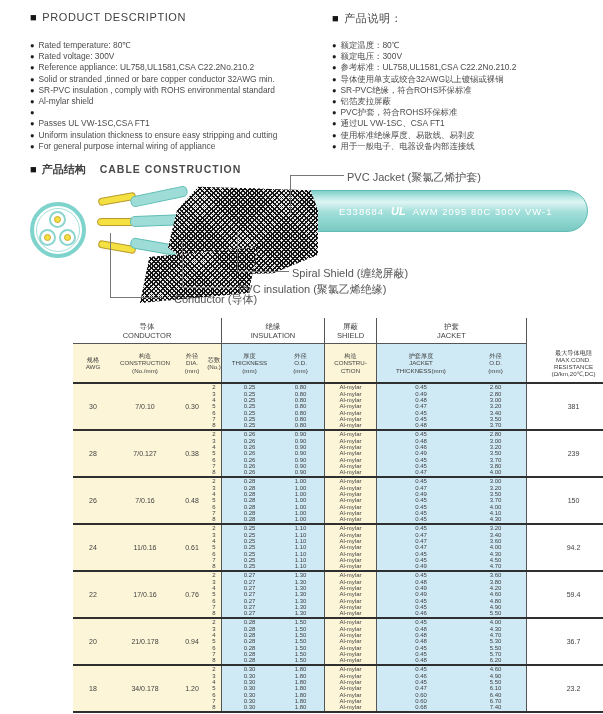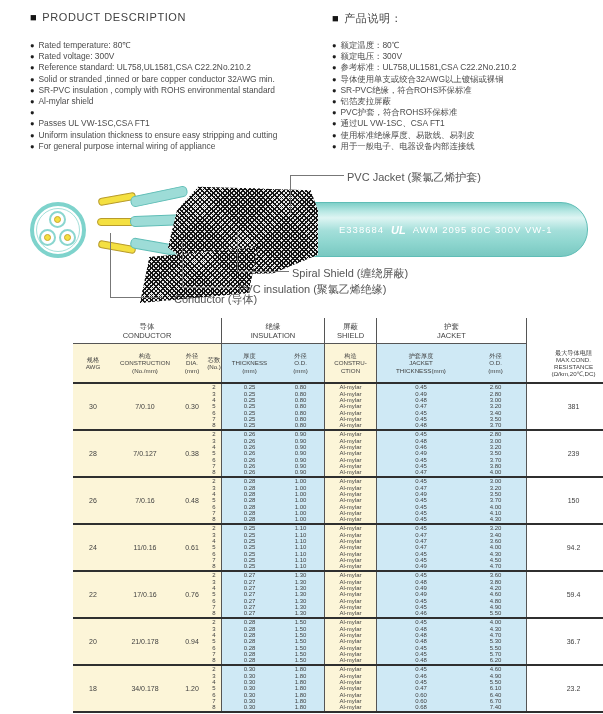--- a/index.html
+++ b/index.html
@@ -18,21 +18,21 @@
   .ctitle{position:absolute;left:30px;top:4px;font-size:11px;white-space:nowrap;}
   .ctitle .zh{font-weight:bold;color:#3f3f3f;}
   .ctitle .en{font-weight:bold;color:#4a4a4a;letter-spacing:1px;margin-left:14px;font-size:10.5px;}
 
   .cs{position:absolute;left:30px;top:44px;width:56px;height:56px;}
   .cs-outer{position:absolute;inset:0;border:4px solid #7ed3cc;border-radius:50%;background:#fff;box-sizing:border-box;}
   .cs-inner{position:absolute;inset:6px;border:1px solid #a5e0da;border-radius:50%;}
   .core{position:absolute;width:17px;height:17px;border:2px solid #8ad6cf;border-radius:50%;background:#fff;box-sizing:border-box;}
   .core i{position:absolute;left:50%;top:50%;width:7px;height:7px;margin:-3.5px 0 0 -3.5px;background:#f4e041;border:1px solid #caa72e;border-radius:50%;box-sizing:border-box;}
 
-  .jacket{position:absolute;left:252px;top:44px;width:336px;height:55px;border-radius:27px;border:1px solid #5fbdb6;box-sizing:border-box;
+  .jacket{position:absolute;left:252px;top:32px;width:336px;height:42px;border-radius:27px;border:1px solid #5fbdb6;box-sizing:border-box;
     background:linear-gradient(180deg,#7ecfc8 0%,#b9e8e4 16%,#def5f3 28%,#a4dfda 52%,#8ed6cf 75%,#79c8c1 100%);}
   .jtext{position:absolute;left:86px;top:0;height:100%;display:flex;align-items:center;color:#fff;font-size:9.5px;letter-spacing:1px;white-space:nowrap;}
   .jtext .ul{font-weight:bold;font-style:italic;font-size:11px;margin:0 7px;letter-spacing:0;}
 
   .bundle{position:absolute;left:185px;top:49px;width:95px;height:34px;background:#c2eae6;border:1px solid #8ad0ca;border-radius:50%;transform:rotate(-10deg);}
   .hatch{background:
      repeating-linear-gradient(45deg,#151515 0 1.3px,rgba(255,255,255,0) 1.3px 3.2px),
      repeating-linear-gradient(-45deg,#151515 0 1.3px,rgba(255,255,255,0) 1.3px 3.2px),#e9e9e9;}
   .shieldA{position:absolute;left:168px;top:25px;width:150px;height:92px;
      clip-path:polygon(20% 4%,95% 8%,100% 30%,100% 78%,70% 98%,25% 100%,0 70%,6% 30%);}
@@ -75,21 +75,21 @@
       <div class="bitem">
         <div class="bdot">●</div>
         <div>Rated temperature: 80℃</div>
       </div>
       <div class="bitem">
         <div class="bdot">●</div>
         <div>Rated voltage: 300V</div>
       </div>
       <div class="bitem">
         <div class="bdot">●</div>
-        <div>Reference standard: UL758,UL1581,CSA C22.2No.210.2</div>
+        <div>Reference appliance: UL758,UL1581,CSA C22.2No.210.2</div>
       </div>
       <div class="bitem">
         <div class="bdot">●</div>
         <div>Solid or stranded ,tinned or bare copper conductor 32AWG min.</div>
       </div>
       <div class="bitem">
         <div class="bdot">●</div>
         <div>SR-PVC insulation , comply with ROHS environmental standard</div>
       </div>
       <div class="bitem">
@@ -151,20 +151,23 @@
         <div class="bdot">●</div>
         <div>使用标准绝缘厚度、易散线、易剥皮</div>
       </div>
       <div class="bitem">
         <div class="bdot">●</div>
         <div>用于一般电子、电器设备内部连接线</div>
       </div>
     </div>
 
   <div class="diagram">
+    <div class="ctitle">
+      <span class="sq">■</span><span class="zh">产品结构</span><span class="en">CABLE CONSTRUCTION</span>
+    </div>
 
     <div class="cs">
       <div class="cs-outer"></div>
       <div class="cs-inner"></div>
       <div class="core" style="left:19px;top:9px;">
           <i></i>
         </div>
       <div class="core" style="left:9px;top:27px;">
           <i></i>
         </div>

